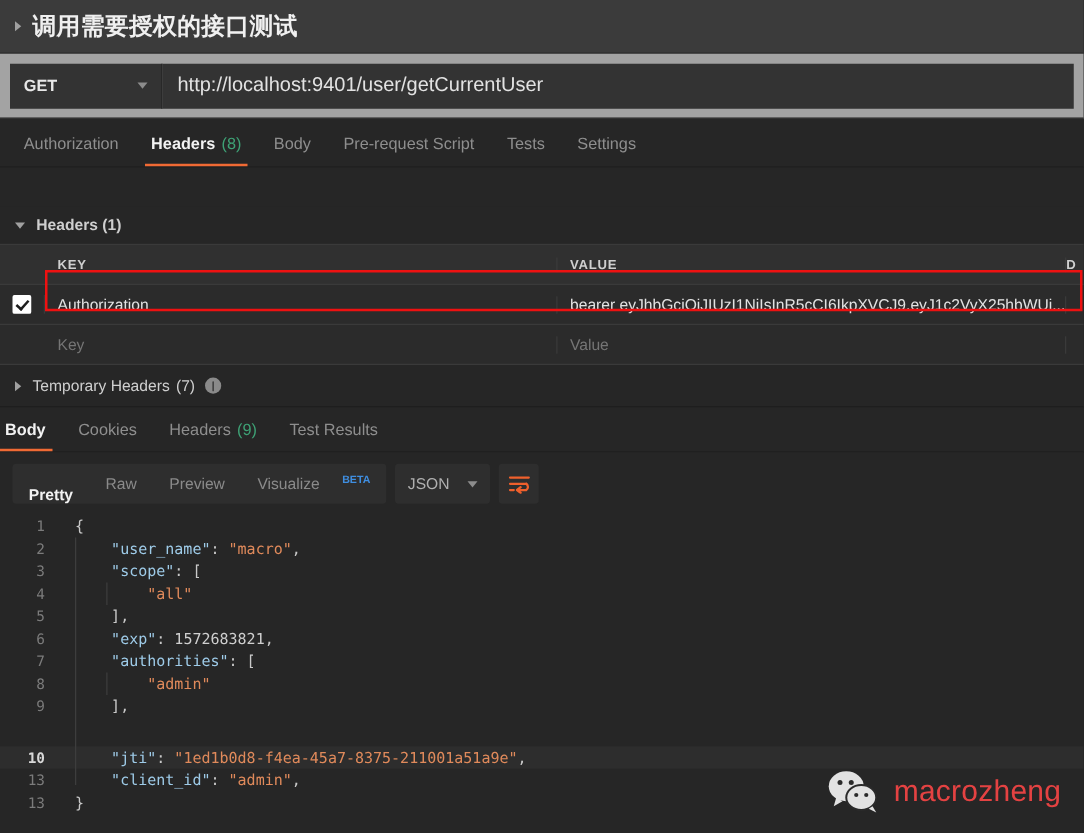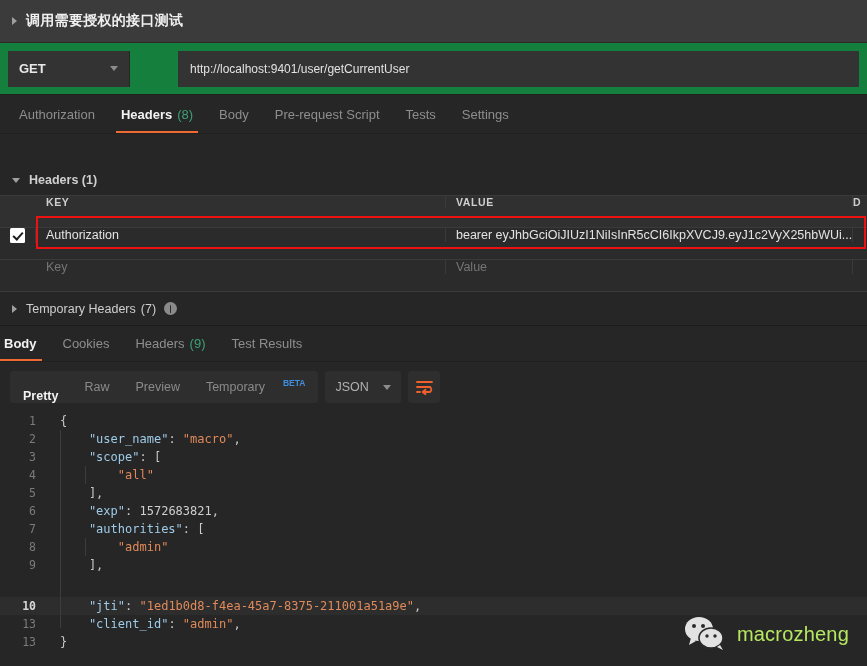--- a/index.html
+++ b/index.html
@@ -28,35 +28,34 @@
     margin-right: 9px;
   }
   .tri-down {
     width: 0; height: 0;
     border-top: 5px solid #a0a0a0;
     border-left: 4px solid transparent;
     border-right: 4px solid transparent;
     margin-right: 9px;
   }
   #request-title-text {
-    font-size: 14px;
+    font-size: 19px;
     font-weight: bold;
     color: #f0f0f0;
     letter-spacing: .3px;
   }
 
   
   #url-row {
     height: 52px;
-    background: #15803d;
+    background: #a3a3a3;
     display: flex;
     align-items: center;
     padding: 16px 8px;
     border-bottom: 1px solid #1f1f1f;
-    gap: 48px;
   }
   #method-select {
     width: 122px;
     height: 36px;
     background: #333333;
     display: flex;
     align-items: center;
     justify-content: space-between;
     padding: 0 11px;
     border-right: 1px solid #262626;
@@ -71,21 +70,21 @@
     border-left: 4.5px solid transparent;
     border-right: 4.5px solid transparent;
   }
   #url-input {
     flex: 1;
     height: 36px;
     background: #333333;
     display: flex;
     align-items: center;
     padding: 0 12px;
-    font-size: 12px;
+    font-size: 16px;
     color: #e2e2e2;
     cursor: text;
     overflow: hidden;
     white-space: nowrap;
   }
 
   
   #request-tabs {
     height: 39px;
     background: #262626;
@@ -118,21 +117,21 @@
     height: 30px;
     display: flex;
     align-items: center;
     padding-left: 12px;
     background: #262626;
     margin-top: 31px;
   }
   #headers-section-label { font-size: 12.5px; color: #cfcfcf; font-weight: bold; }
 
   #headers-table { background: #2b2b2b; border-top: 1px solid #3a3a3a; }
-  .htr { display: flex; height: 32px; border-bottom: 1px solid #3a3a3a; align-items: flex-start; }
+  .htr { display: flex; height: 32px; border-bottom: 1px solid #3a3a3a; align-items: center; }
   .htr.head { background: #303030; }
   .hcell-check {
     width: 36px;
     display: flex; align-items: center; justify-content: center;
     border-right: 1px solid #3a3a3a;
     flex: 0 0 36px;
   }
   .hcell-key {
     flex: 0 0 410px;
     display: flex; align-items: center;
@@ -329,22 +328,22 @@
   #watermark {
     position: absolute;
     right: 18px; bottom: 14px;
     display: flex;
     align-items: center;
     gap: 11px;
     opacity: .95;
     pointer-events: none;
   }
   #watermark-text {
-    font-size: 20px;
-    color: #bef264;
+    font-size: 24px;
+    color: #ef4444;
     letter-spacing: .2px;
   }
 </style>
 </head>
 <body>
 
 <div id="request-title-bar">
   <span class="tri-right"></span>
   <span id="request-title-text">调用需要授权的接口测试</span>
 </div>
@@ -439,21 +438,21 @@
     <div class="fmt active">
       <span>Pretty</span>
     </div>
     <div class="fmt">
       <span>Raw</span>
     </div>
     <div class="fmt">
       <span>Preview</span>
     </div>
     <div class="fmt">
-      <span>Temporary</span>
+      <span>Visualize</span>
       <span class="beta-sup">BETA</span>
     </div>
   </div>
   <div id="json-select">
     <span>JSON</span>
     <span class="caret"></span>
   </div>
   <div id="wrap-button">
     <svg width="17" height="15" viewBox="0 0 17 15">
       <line x1="1" y1="2" x2="16" y2="2" stroke="#f0602c" stroke-width="1.8" stroke-linecap="round"></line>

